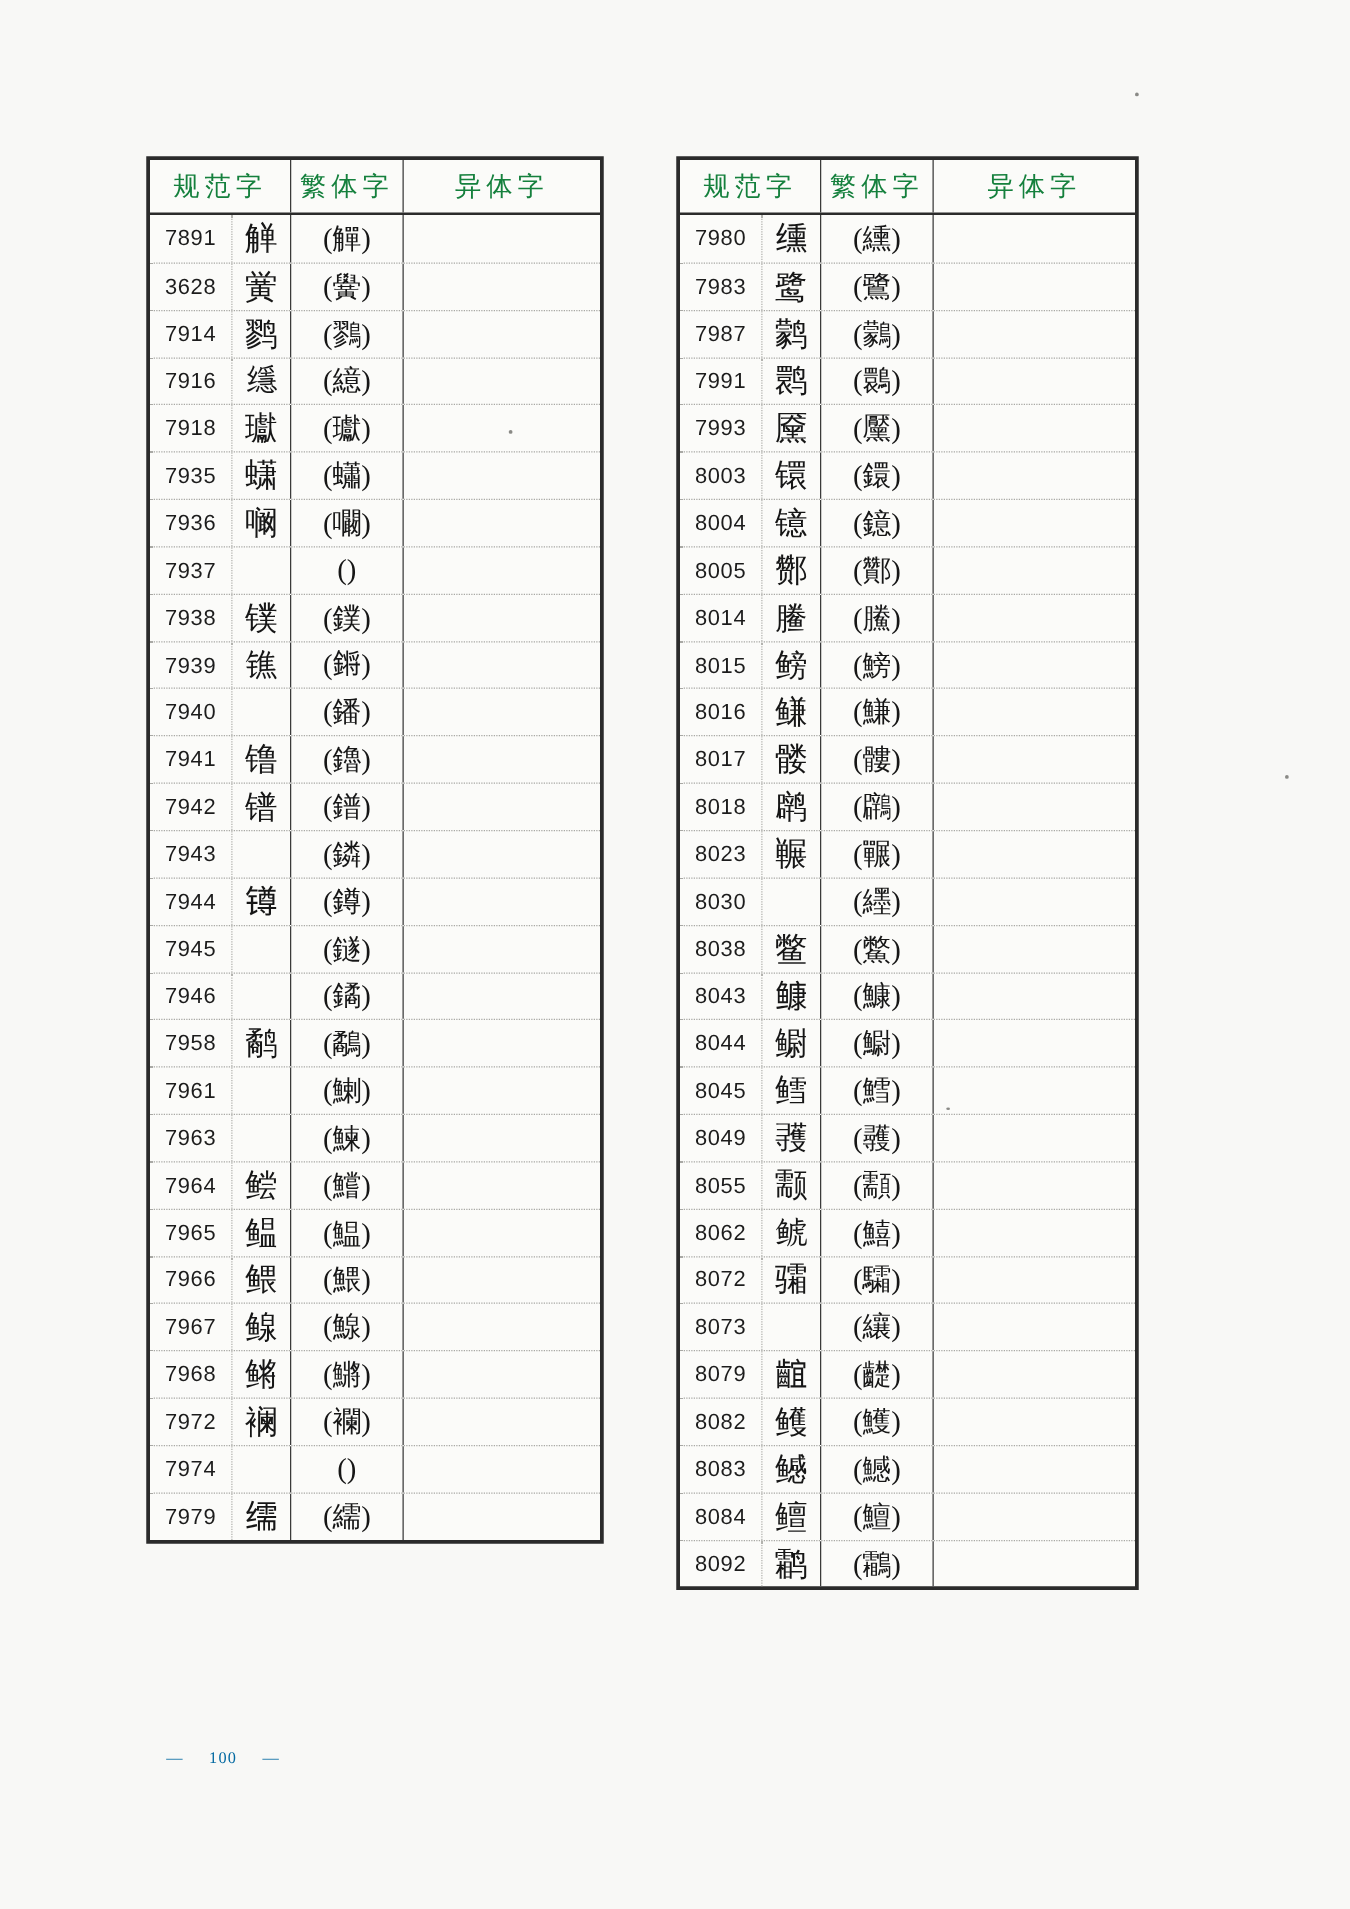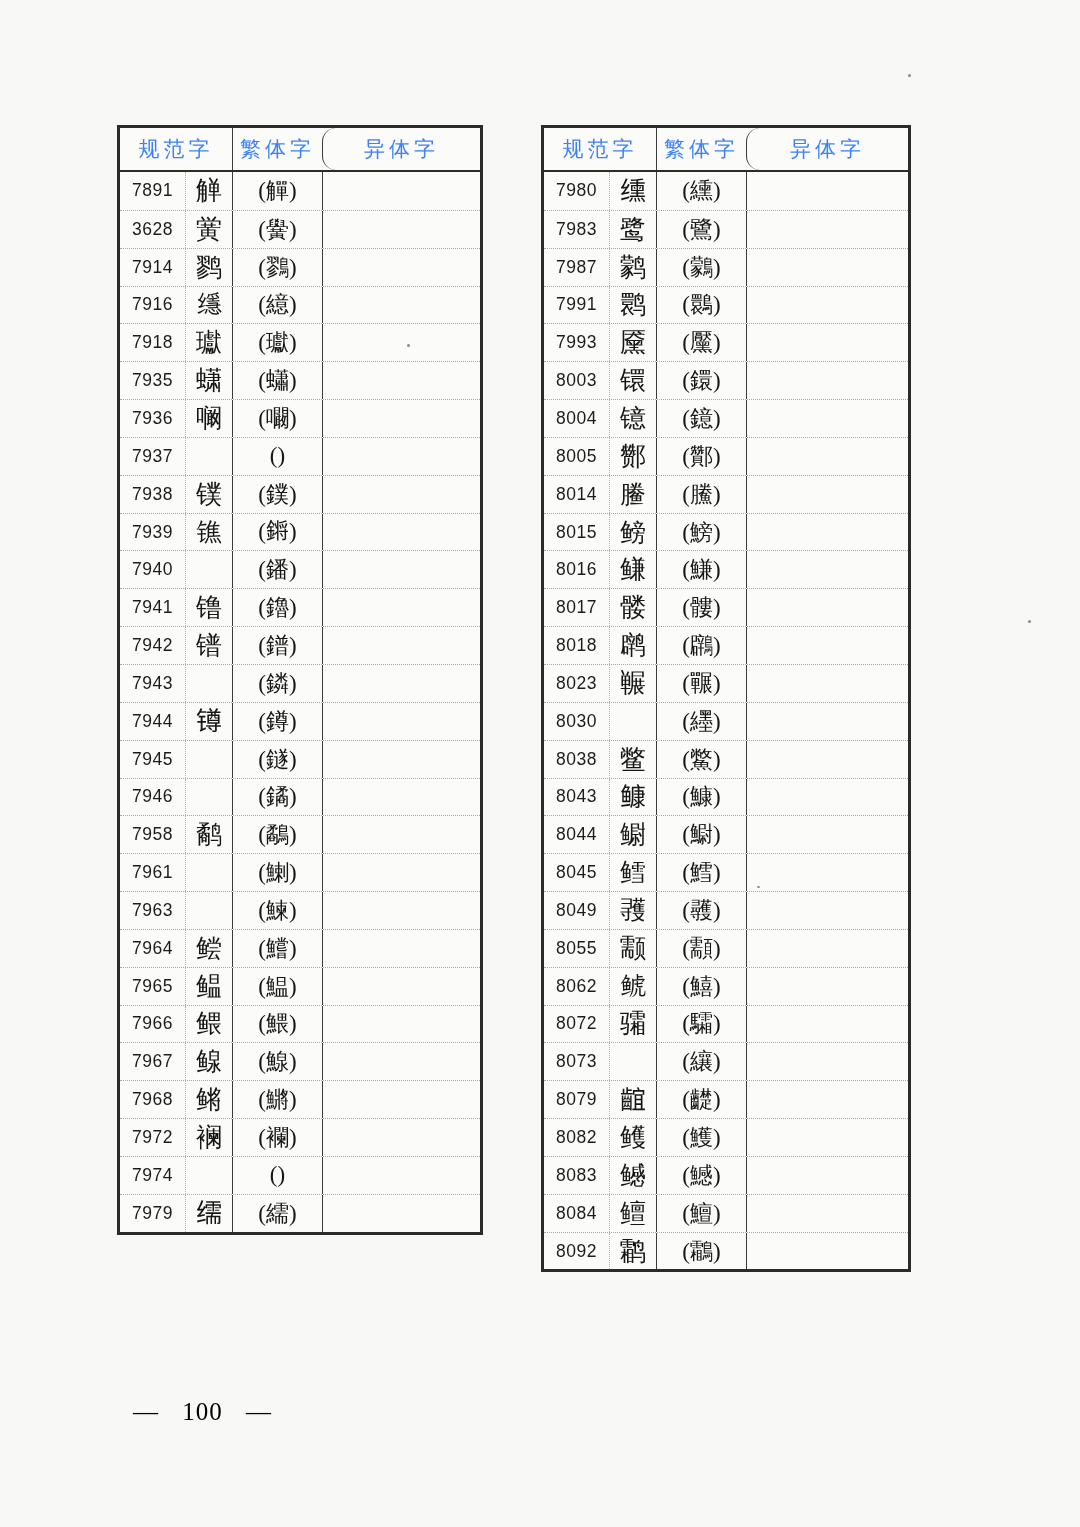--- a/index.html
+++ b/index.html
@@ -15,47 +15,47 @@
     position:absolute;top:125px;
     border:3px solid #2b2b2b;
     background:#fbfbf9;
     box-sizing:border-box;
   }
   #tbl-left{left:117px;width:366px;}
   #tbl-right{left:541px;width:370px;}
   .hdr{
     display:flex;height:42px;
     border-bottom:2px solid #2b2b2b;
-    font-size:21px;color:#3b82f6;
+    font-size:21px;color:#15803d;
     letter-spacing:4px;
   }
   .hcell{display:flex;align-items:center;justify-content:center;box-sizing:border-box;}
   .h-gui{width:112px;}
   .h-fan{width:90px;border-left:1.5px solid #3a3a3a;}
-  .h-yi{flex:1;border-left:1.5px solid #3a3a3a;border-radius:14px;}
+  .h-yi{flex:1;border-left:1.5px solid #3a3a3a;}
   .row{display:flex;height:37.85px;box-sizing:border-box;}
   .row + .row{border-top:1px dotted #a8a8a4;}
   .cell{display:flex;align-items:center;justify-content:center;box-sizing:border-box;overflow:hidden;}
   .c-num{
     width:65px;font-family:"Liberation Sans",sans-serif;
     font-size:17.5px;color:#1c1c1c;letter-spacing:0.5px;
   }
   .c-simp{
     width:47px;font-size:26px;color:#161616;
     border-left:1px dotted #b2b2ae;
   }
   .c-simp.u{text-decoration:underline;}
   .c-trad{
     width:90px;font-size:23px;color:#161616;
     border-left:1.5px solid #3a3a3a;
   }
   .c-var{flex:1;border-left:1.5px solid #3a3a3a;}
   .footer{
     position:absolute;left:133px;top:1398px;
-    font-size:25px;color:#000000;
+    font-size:13px;color:#0369a1;
     word-spacing:16px;letter-spacing:1px;
   }
   .speck{position:absolute;background:#8a8a86;border-radius:50%;}
   .sp1{left:908px;top:74px;width:3px;height:3px;}
   .sp2{left:407px;top:344px;width:3px;height:3px;}
   .sp3{left:757px;top:886px;width:3px;height:2px;}
   .sp4{left:1028px;top:620px;width:3px;height:3px;}
 </style>
 </head>
 <body>

